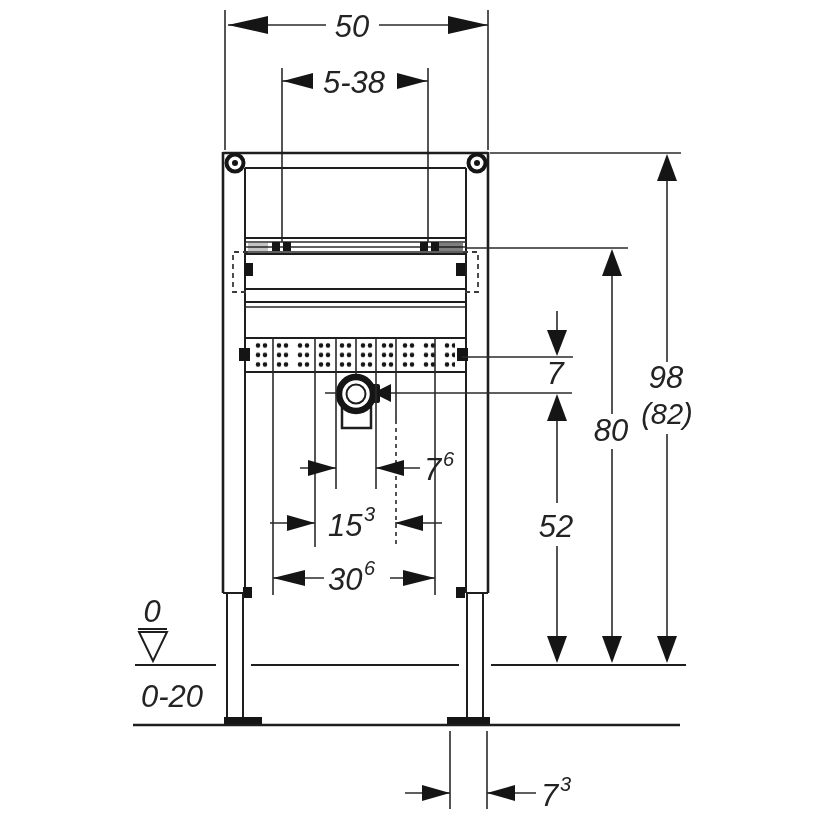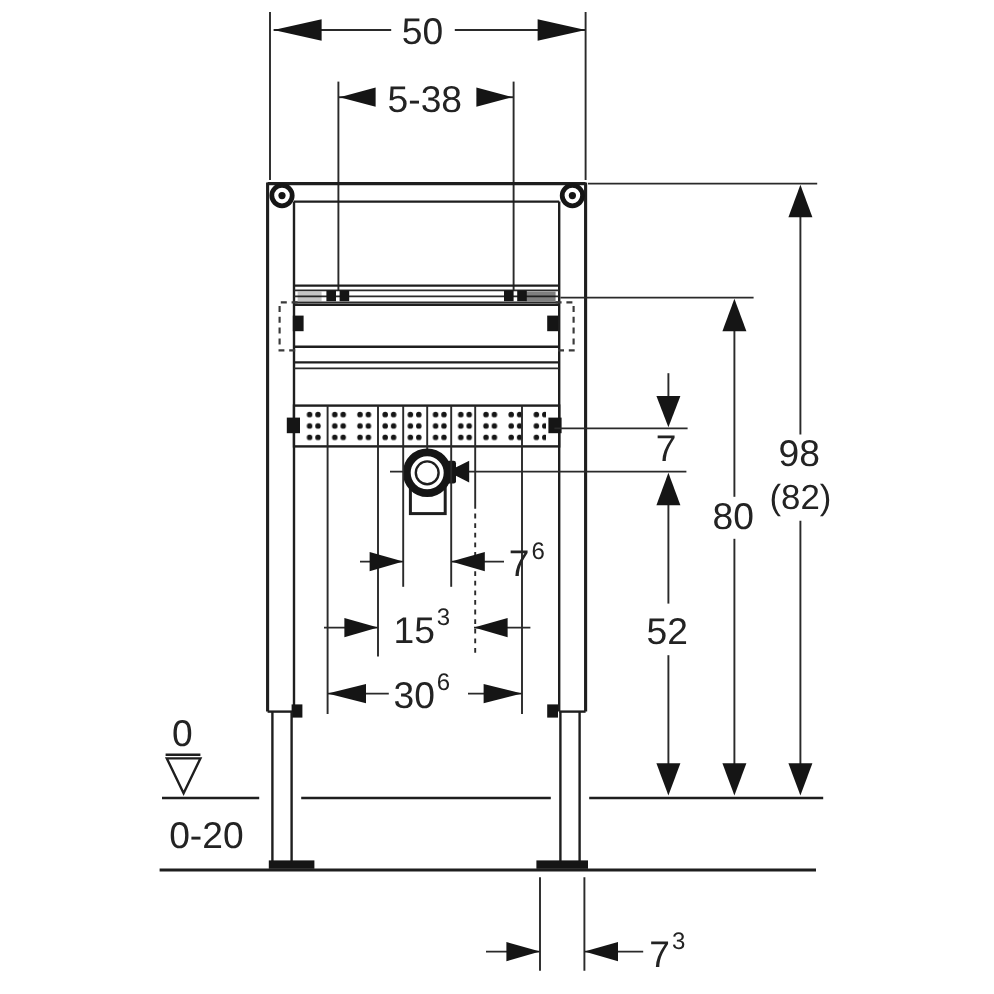--- a/index.html
+++ b/index.html
@@ -8,20 +8,21 @@
     background: #ffffff;
     width: 828px;
     height: 828px;
     overflow: hidden;
   }
   .stage {
     position: relative;
     width: 828px;
     height: 828px;
     background: #ffffff;
+    font-style: italic;
   }
   svg { display: block; }
   
   .ln   { stroke: #1e1e1e; stroke-width: 2;   fill: none; stroke-linecap: butt; }
   .ln-heavy { stroke: #1e1e1e; stroke-width: 2.6; fill: none; }
   .ln-thin  { stroke: #2a2a2a; stroke-width: 1.6; fill: none; }
   .ln-dash  { stroke: #3a3a3a; stroke-width: 1.8; fill: none; stroke-dasharray: 5 4; }
   .ln-dash2 { stroke: #2a2a2a; stroke-width: 1.6; fill: none; stroke-dasharray: 4 4; }
   .blk  { fill: #151515; stroke: none; }
   .dimtxt {

